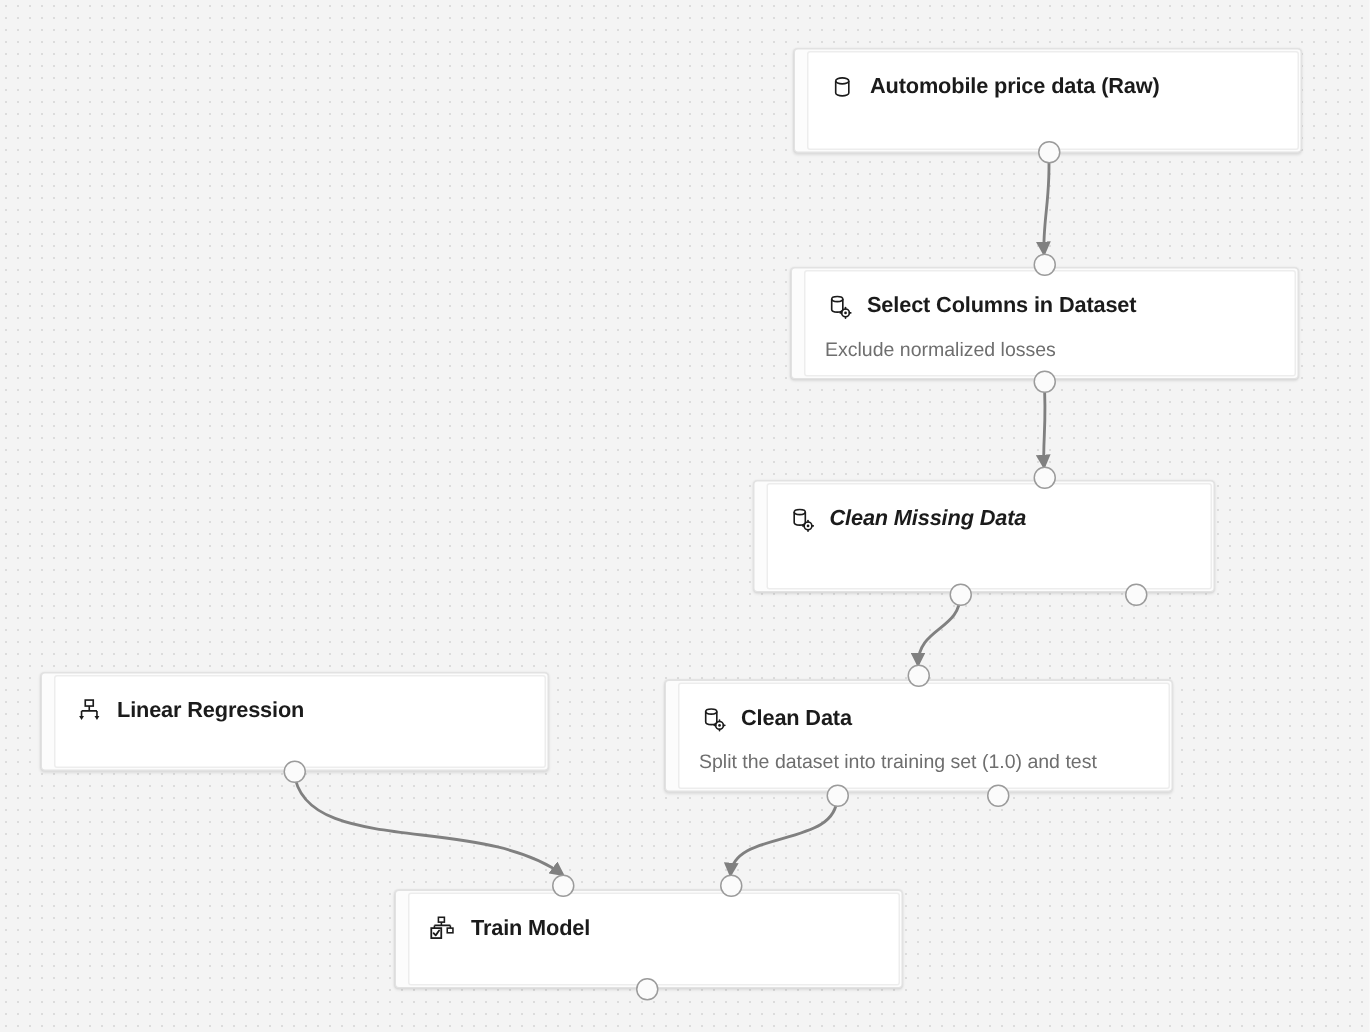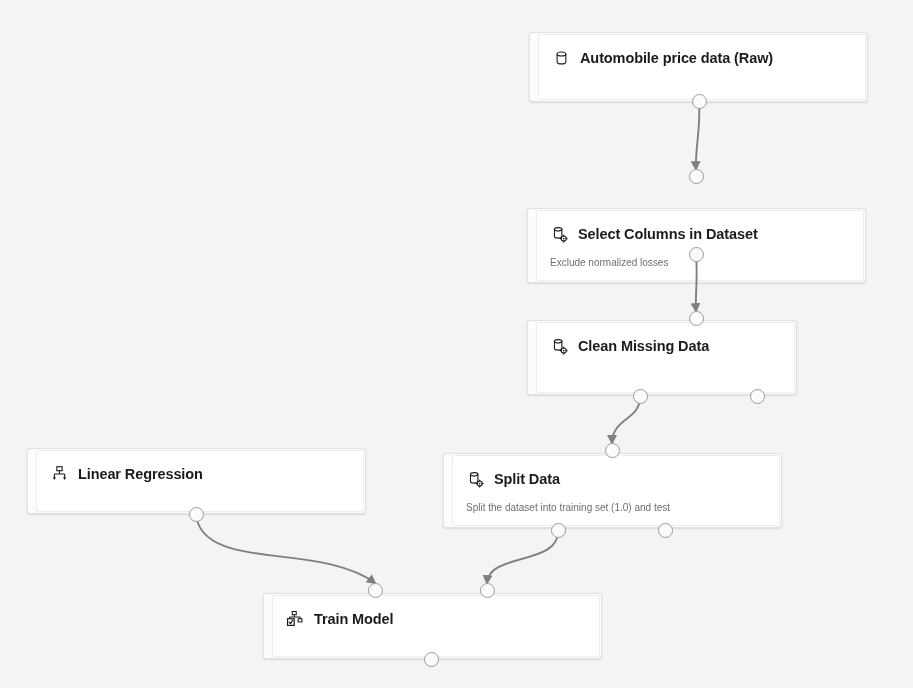--- a/index.html
+++ b/index.html
@@ -49,21 +49,21 @@
   }
   .node-title {
     font-size: 14.5px;
     font-weight: 600;
     color: #1b1b1b;
     letter-spacing: -0.1px;
     white-space: nowrap;
     line-height: 19px;
   }
   .node-sub {
-    font-size: 10px;
+    font-size: 13px;
     color: #6e6e6e;
     padding: 10px 0 0 13px;
     white-space: nowrap;
     overflow: hidden;
     line-height: 18px;
   }
   
   .port {
     position: absolute;
     width: 15px; height: 15px;
@@ -106,42 +106,42 @@
       <div class="node-header">
         <svg class="node-icon" viewBox="0 0 20 20">
           <ellipse cx="10" cy="5.2" rx="4.6" ry="2.1" fill="none" stroke="#1b1b1b" stroke-width="1.15"></ellipse>
           <path d="M5.4 5.2 V 13.6 A 4.6 2.1 0 0 0 14.6 13.6 V 5.2" fill="none" stroke="#1b1b1b" stroke-width="1.15"></path>
         </svg>
         <span class="node-title">Automobile price data (Raw)</span>
       </div>
     </div>
   </div>
 
-  <div class="node" style="left:527px; top:178px; width:339px; height:75px;margin-top:30px;">
+  <div class="node" style="left:527px; top:178px; width:339px; height:75px;">
     <div class="node-inner">
       <div class="node-header">
         <svg class="node-icon" viewBox="0 0 20 20">
           <ellipse cx="8.6" cy="4.6" rx="3.9" ry="1.8" fill="none" stroke="#1b1b1b" stroke-width="1.15"></ellipse>
           <path d="M4.7 4.6 V 12.0 A 3.9 1.8 0 0 0 12.5 12.0 V 4.6" fill="none" stroke="#1b1b1b" stroke-width="1.15"></path>
           <circle cx="14.4" cy="14.3" r="2.7" fill="none" stroke="#1b1b1b" stroke-width="1.15"></circle>
           <circle cx="14.4" cy="14.3" r="0.95" fill="#1b1b1b"></circle>
           <g stroke="#1b1b1b" stroke-width="1.15" stroke-linecap="round">
             <line x1="14.4" y1="10.6" x2="14.4" y2="11.6"></line>
             <line x1="14.4" y1="17.0" x2="14.4" y2="18.0"></line>
             <line x1="10.7" y1="14.3" x2="11.7" y2="14.3"></line>
             <line x1="17.1" y1="14.3" x2="18.1" y2="14.3"></line>
           </g>
         </svg>
         <span class="node-title">Select Columns in Dataset</span>
       </div>
       <div class="node-sub">Exclude normalized losses</div>
     </div>
   </div>
 
-  <div class="node" style="left:527px; top:320px; width:270px; height:75px;">
+  <div class="node" style="left:502px; top:320px; width:308px; height:75px;font-style:italic;">
     <div class="node-inner">
       <div class="node-header">
         <svg class="node-icon" viewBox="0 0 20 20">
           <ellipse cx="8.6" cy="4.6" rx="3.9" ry="1.8" fill="none" stroke="#1b1b1b" stroke-width="1.15"></ellipse>
           <path d="M4.7 4.6 V 12.0 A 3.9 1.8 0 0 0 12.5 12.0 V 4.6" fill="none" stroke="#1b1b1b" stroke-width="1.15"></path>
           <circle cx="14.4" cy="14.3" r="2.7" fill="none" stroke="#1b1b1b" stroke-width="1.15"></circle>
           <circle cx="14.4" cy="14.3" r="0.95" fill="#1b1b1b"></circle>
           <g stroke="#1b1b1b" stroke-width="1.15" stroke-linecap="round">
             <line x1="14.4" y1="10.6" x2="14.4" y2="11.6"></line>
             <line x1="14.4" y1="17.0" x2="14.4" y2="18.0"></line>
@@ -162,21 +162,21 @@
           <path d="M4.7 4.6 V 12.0 A 3.9 1.8 0 0 0 12.5 12.0 V 4.6" fill="none" stroke="#1b1b1b" stroke-width="1.15"></path>
           <circle cx="14.4" cy="14.3" r="2.7" fill="none" stroke="#1b1b1b" stroke-width="1.15"></circle>
           <circle cx="14.4" cy="14.3" r="0.95" fill="#1b1b1b"></circle>
           <g stroke="#1b1b1b" stroke-width="1.15" stroke-linecap="round">
             <line x1="14.4" y1="10.6" x2="14.4" y2="11.6"></line>
             <line x1="14.4" y1="17.0" x2="14.4" y2="18.0"></line>
             <line x1="10.7" y1="14.3" x2="11.7" y2="14.3"></line>
             <line x1="17.1" y1="14.3" x2="18.1" y2="14.3"></line>
           </g>
         </svg>
-        <span class="node-title">Split Data</span>
+        <span class="node-title">Clean Data</span>
       </div>
       <div class="node-sub">Split the dataset into training set (1.0) and test</div>
     </div>
   </div>
 
   <div class="node" style="left:27px; top:448px; width:339px; height:66px;">
     <div class="node-inner">
       <div class="node-header">
         <svg class="node-icon" viewBox="0 0 20 20">
           <rect x="7.2" y="1.8" width="5.6" height="4.2" fill="none" stroke="#1b1b1b" stroke-width="1.15"></rect>

